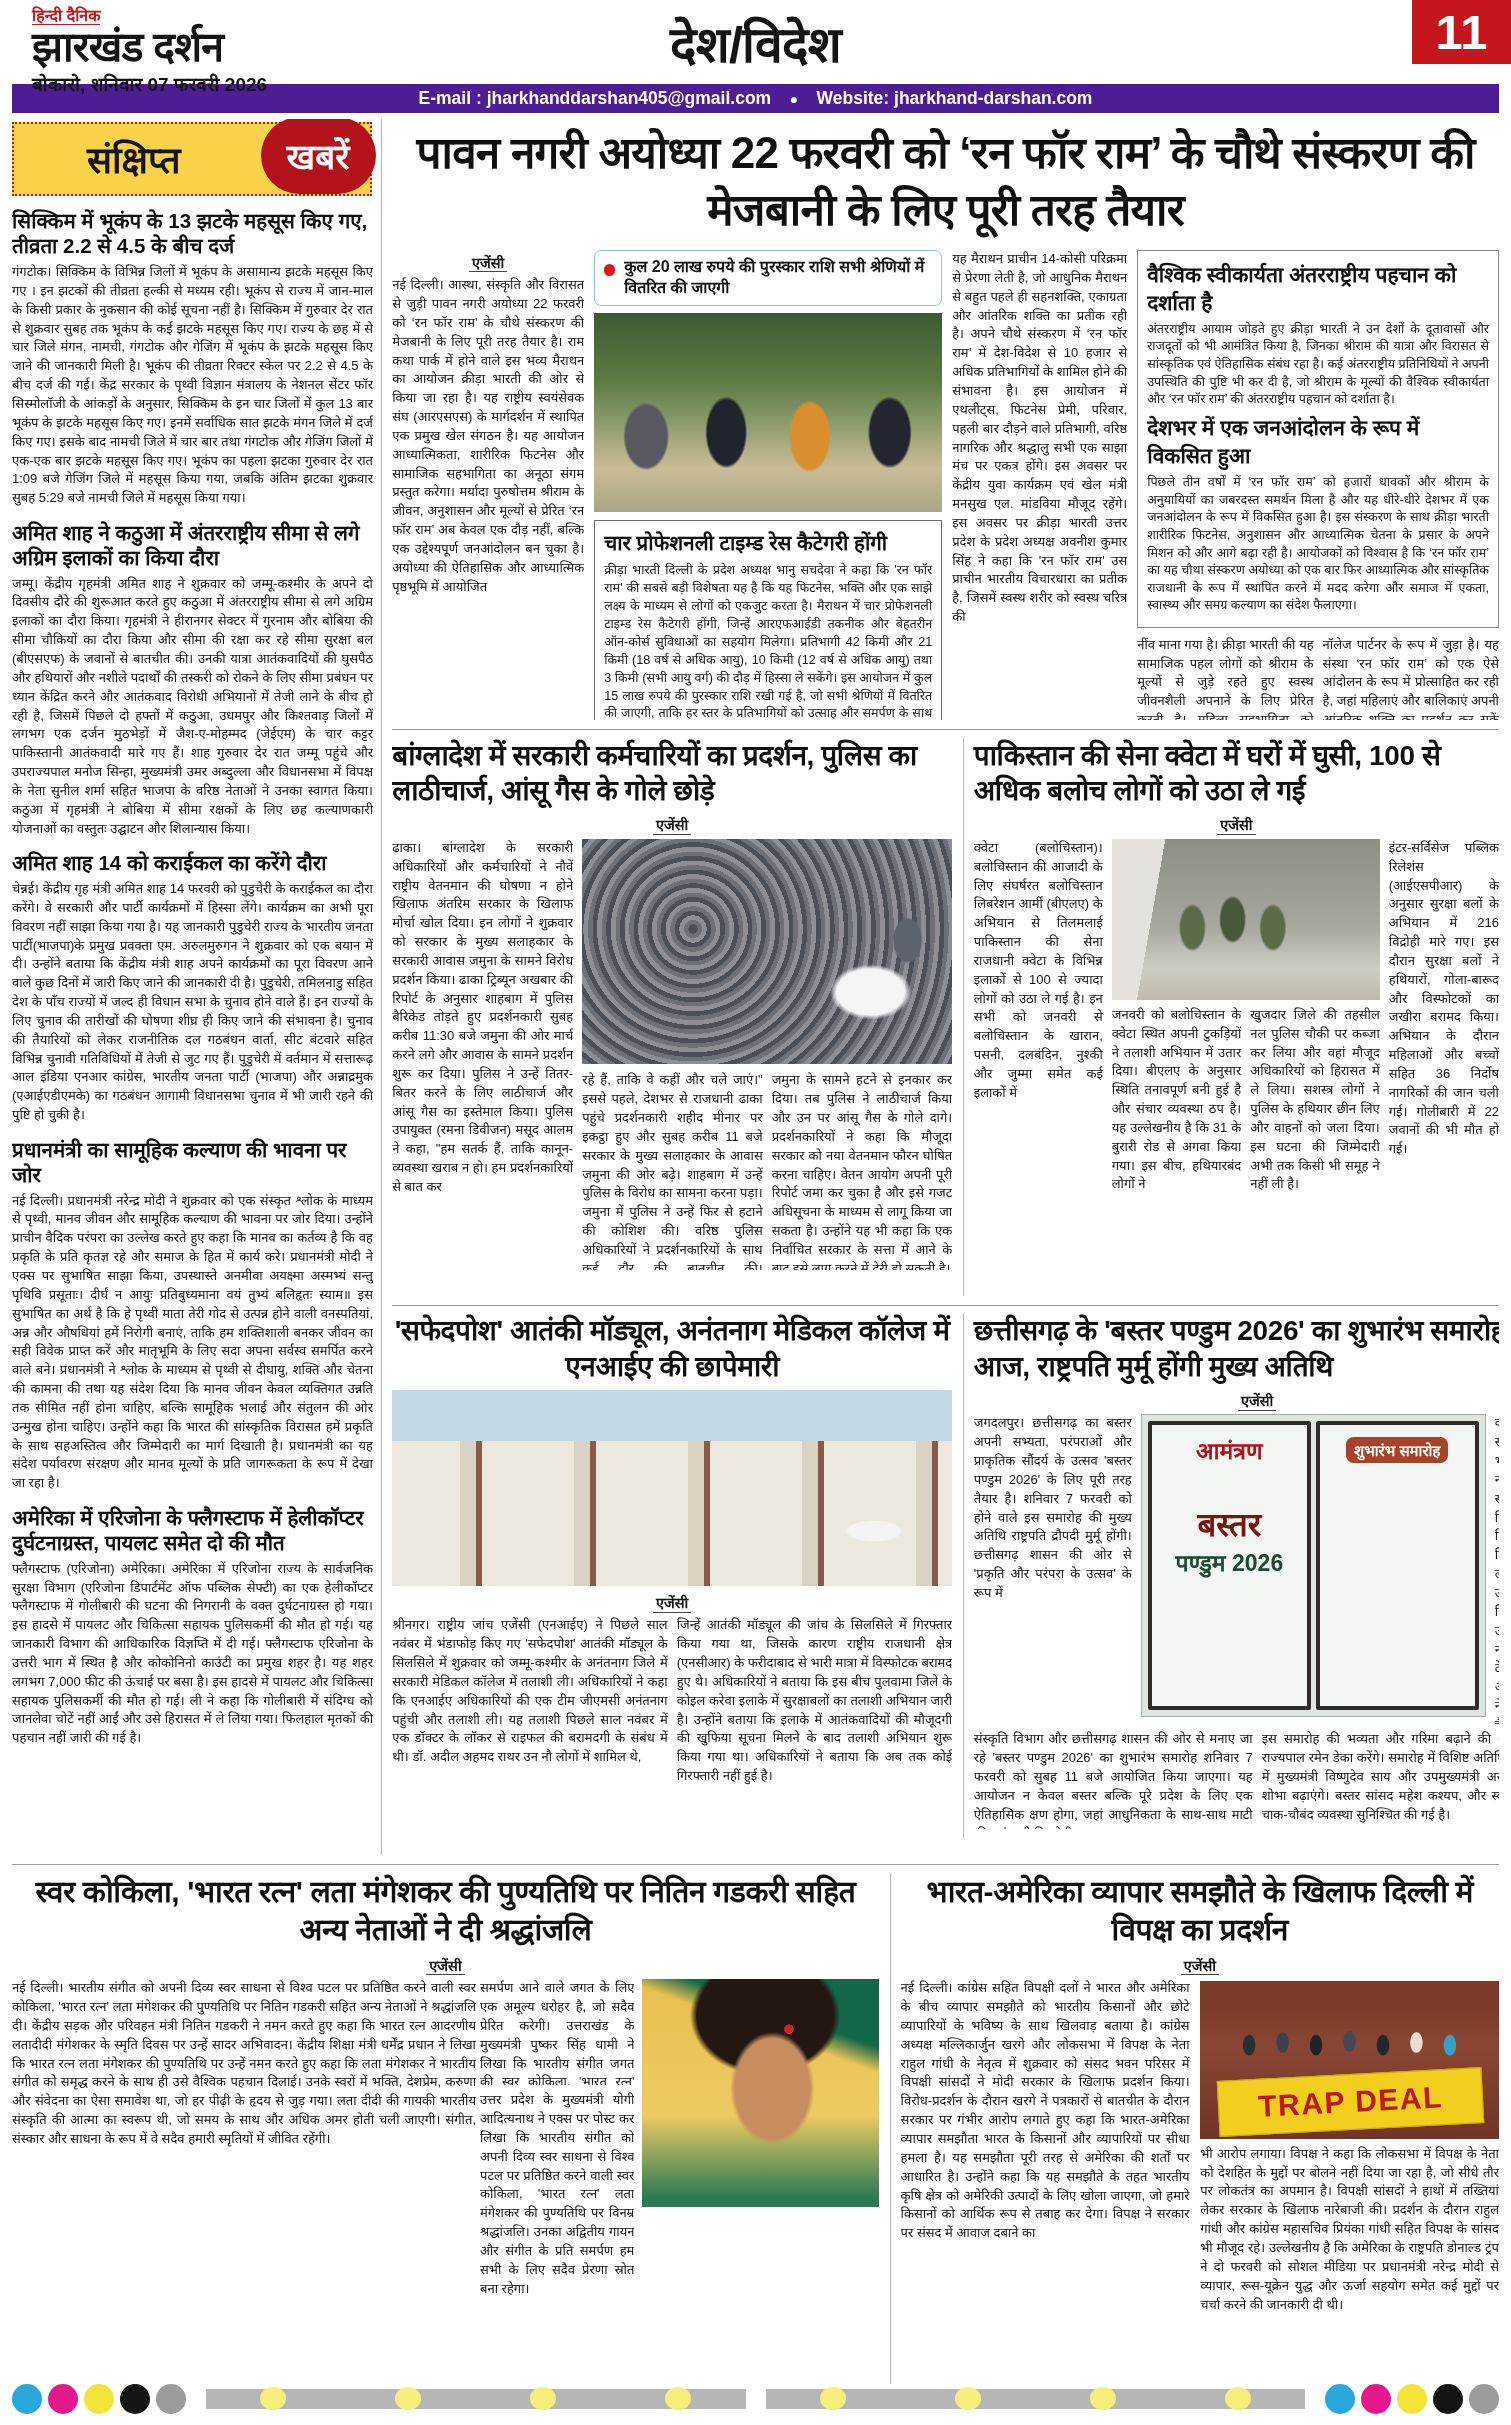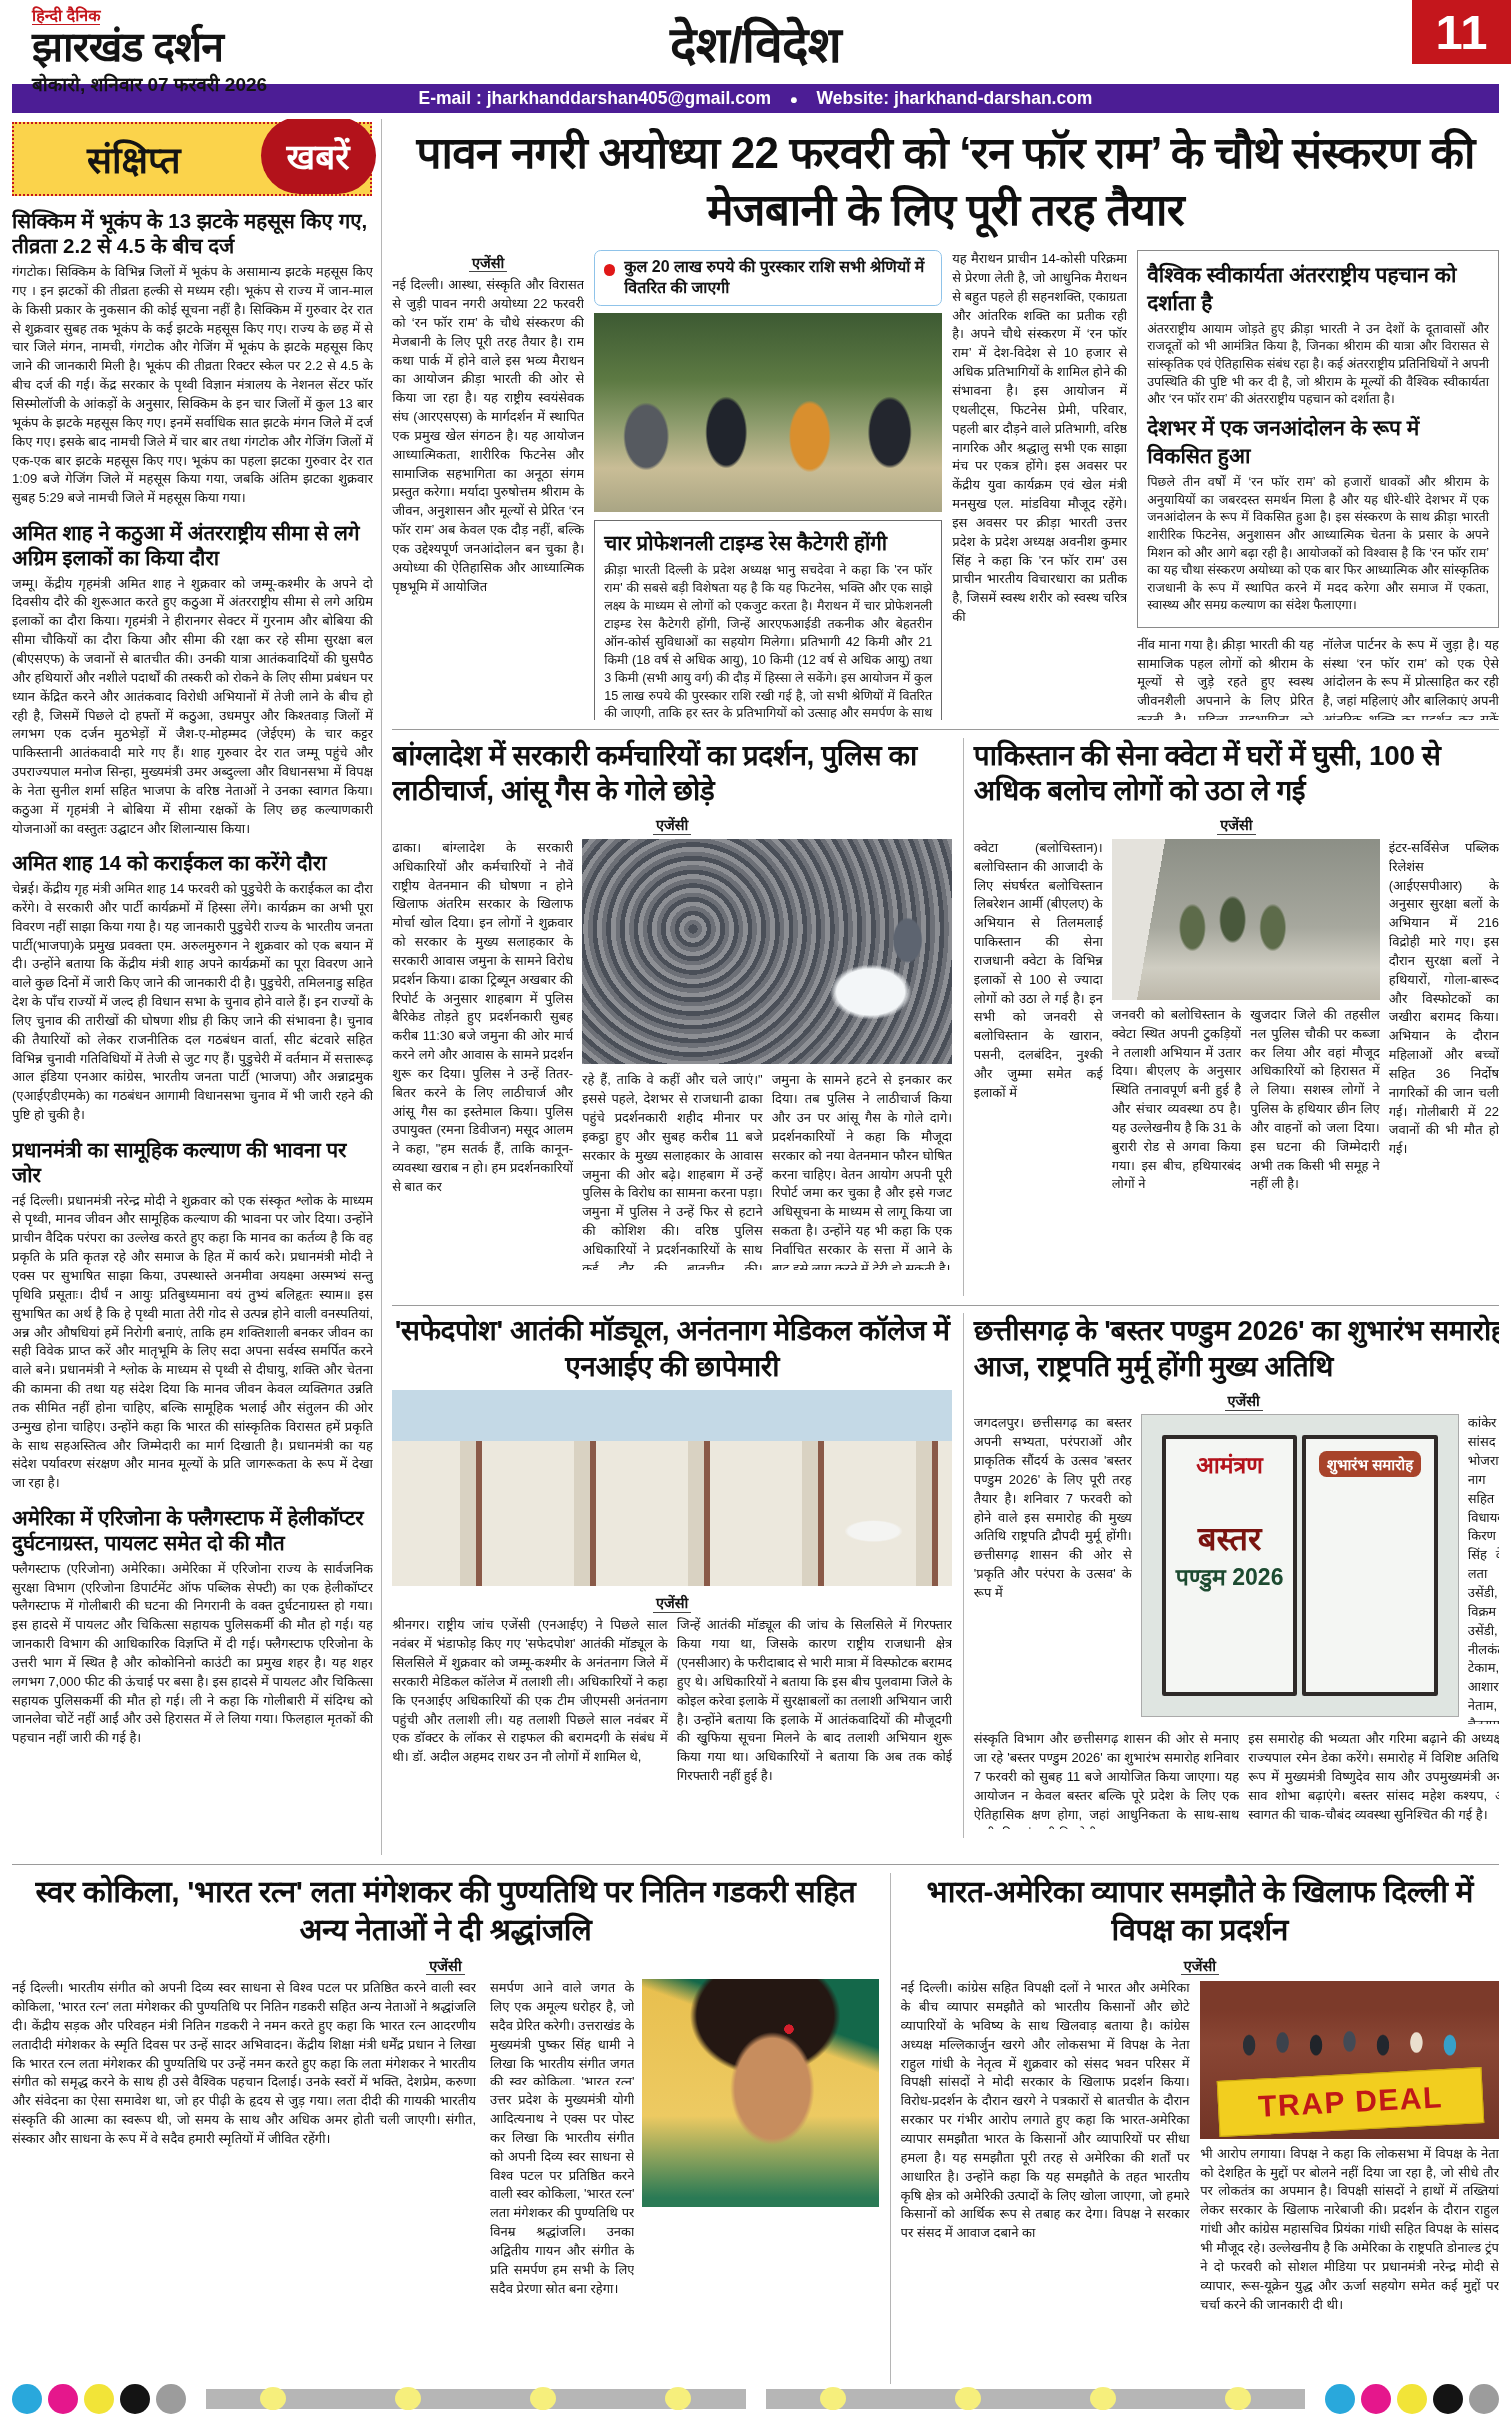--- a/index.html
+++ b/index.html
@@ -103,35 +103,35 @@
   .nia-photo{height:196px;margin:3px 0 6px;
     background:
       linear-gradient(180deg,#c4d9e6 0 26%,transparent 26%),
       radial-gradient(53px 20px at 86% 72%,#f4f4f2 0 48%,transparent 55%),
       repeating-linear-gradient(90deg,#ece8dd 0 68px,#d9d2c2 68px 84px,#8a5a48 84px 90px,#ece8dd 90px 114px),
       linear-gradient(180deg,#dfe8ee 0%,#d8d3c6 55%,#b9b5a8 78%,#a8a496 100%);}
   .nia-cols{display:flex;gap:9px;height:204px;overflow:hidden;}
   .nia-cols .col{flex:1;}
   .bs-row1{display:flex;gap:9px;height:310px;overflow:hidden;}
   .bs-cA{width:158px;flex:0 0 auto;}
-  .bs-invite{width:318px;flex:0 0 auto;height:303px;background:#dfe5e1;border:0.8px solid #aaa;display:flex;gap:4.6px;padding:20px;box-sizing:border-box;}
+  .bs-invite{width:345px;flex:0 0 auto;height:303px;background:#dfe5e1;border:0.8px solid #aaa;display:flex;gap:4.6px;padding:6px;box-sizing:border-box;}
   .invite-panel{flex:1;background:#f4f6f3;border:4.6px solid #2e2a28;border-radius:2.3px;text-align:center;padding:9px 4.6px;overflow:hidden;}
   .invite-l1{color:#b3121b;font-size:23px;font-weight:bold;}
   .invite-l2{color:#7a1410;font-size:33px;font-weight:bold;margin-top:35px;}
   .invite-l3{color:#1c4a30;font-size:23px;font-weight:bold;}
   .invite-l4{color:#6d4a12;font-size:15px;font-weight:bold;background:#a8432a;color:#fff;border-radius:7.6px;display:inline-block;padding:3px 7.6px;margin-top:3px;}
   .bs-cC{flex:1;}
   .bs-row2{display:flex;gap:9px;height:99px;overflow:hidden;margin-top:6px;}
   .bs-row2 .col{flex:1;}
 
   .band4{height:511px;}
   .band4-left{width:867px;flex:0 0 auto;}
   .band4-right{flex:1;border-left:0.8px solid #b5b5b5;padding-left:10px;}
   .band4 h2{text-align:center;font-size:30px;}
-  .lt-grid{display:flex;gap:14px;height:374px;overflow:hidden;}
+  .lt-grid{display:flex;gap:4px;height:374px;overflow:hidden;}
   .lt-c1{width:464px;flex:0 0 auto;}
   .lt-stack{flex:1;}
   .lt-photo{height:228px;width:237px;float:right;margin:0 0 6px 7.6px;
     background:
       radial-gradient(7.6px 7.6px at 62% 22%,#d41f2c 0 60%,transparent 65%),
       radial-gradient(68px 91px at 55% 48%,#c78d5e 0 55%,transparent 62%),
       radial-gradient(114px 91px at 52% 16%,#241712 0 60%,transparent 66%),
       linear-gradient(200deg,#14684a 0 22%,transparent 30%),
       linear-gradient(180deg,#e8bf4e 0%,#edca62 60%,#2a7a55 96%);}
   .trap-photo{height:158px;margin:1.5px 0 6px;

